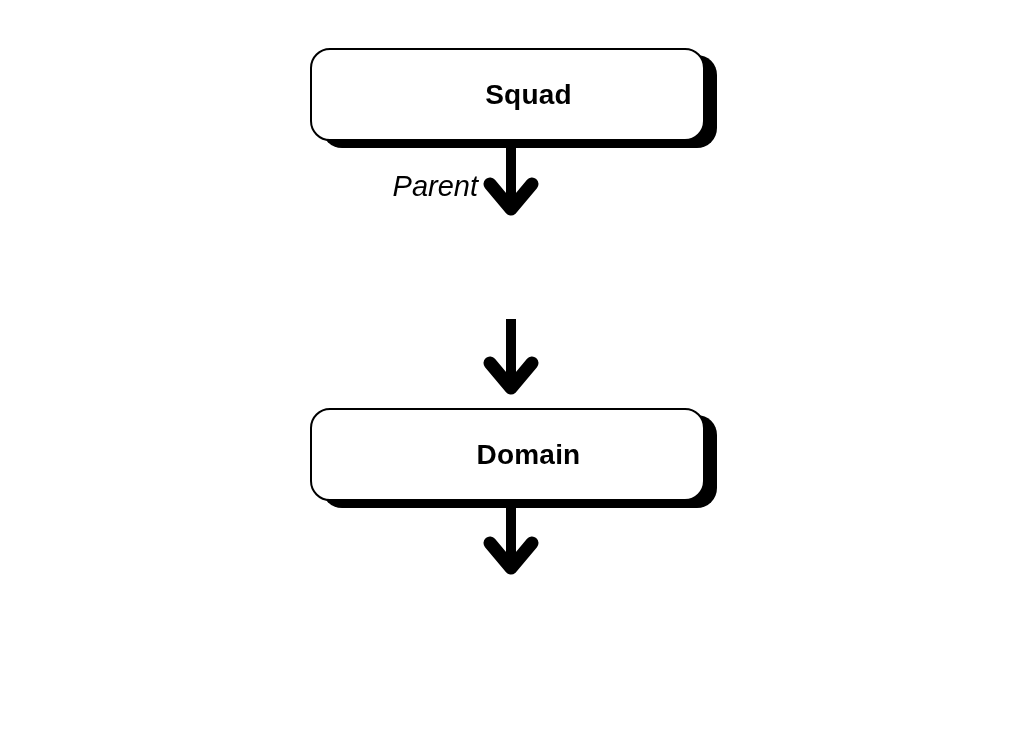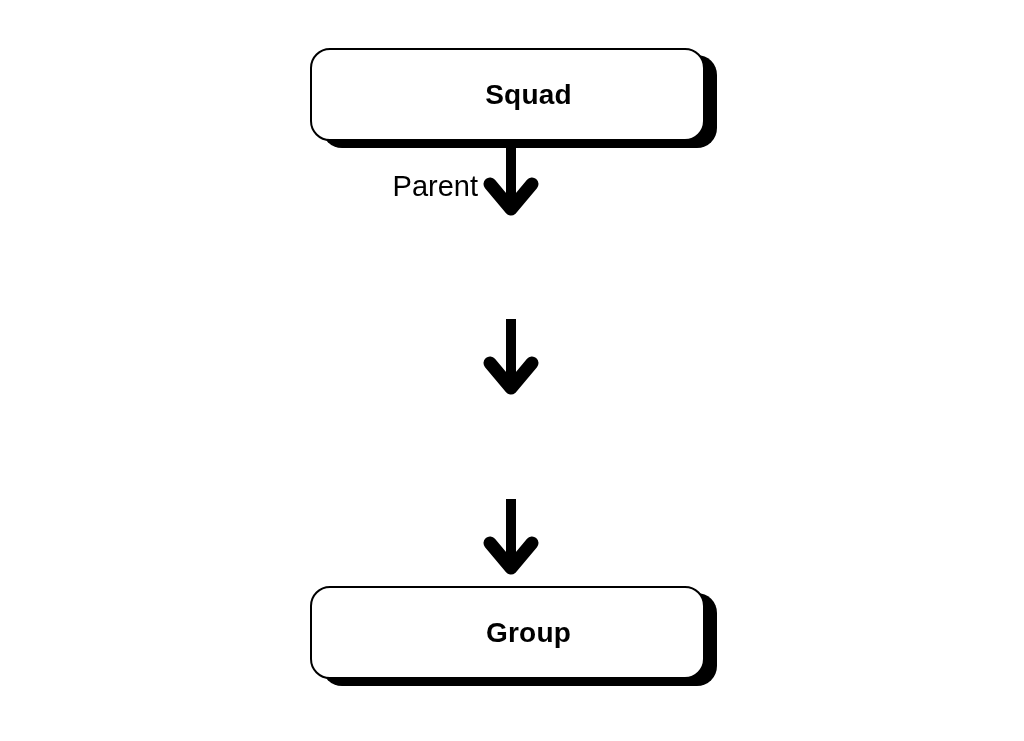--- a/index.html
+++ b/index.html
@@ -48,20 +48,21 @@
   .connector-1{top:140px;}
   .connector-2{top:319px;}
   .connector-3{top:499px;}
   .connector svg{display:block;width:64px;height:78px;}
   .edge-label{
     position:absolute;
     top:168px;
     right:546px;
     font-size:29px;
     line-height:36px;
+    font-style:italic;
     color:var(--ink);
     white-space:nowrap;
     text-align:right;
   }
 </style>
 </head>
 <body>
 
 <div class="stage">
 
@@ -79,25 +80,25 @@
   </div>
 
 
   <div class="connector connector-2">
     <svg viewBox="0 0 64 78" aria-hidden="true">
       <line x1="32" y1="0" x2="32" y2="62" stroke="#000000" stroke-width="10"></line>
       <path d="M11 44 L32 69 L53 44" fill="none" stroke="#000000" stroke-width="13" stroke-linecap="round" stroke-linejoin="round"></path>
     </svg>
   </div>
 
+  <div class="node node-domain">
+    <span class="node-label">Domain</span>
+  </div>
 
   <div class="connector connector-3">
     <svg viewBox="0 0 64 78" aria-hidden="true">
       <line x1="32" y1="0" x2="32" y2="62" stroke="#000000" stroke-width="10"></line>
       <path d="M11 44 L32 69 L53 44" fill="none" stroke="#000000" stroke-width="13" stroke-linecap="round" stroke-linejoin="round"></path>
     </svg>
   </div>
 
-  <div class="node node-group">
-    <span class="node-label">Group</span>
-  </div>
 
 </div>
 
 </body></html>

